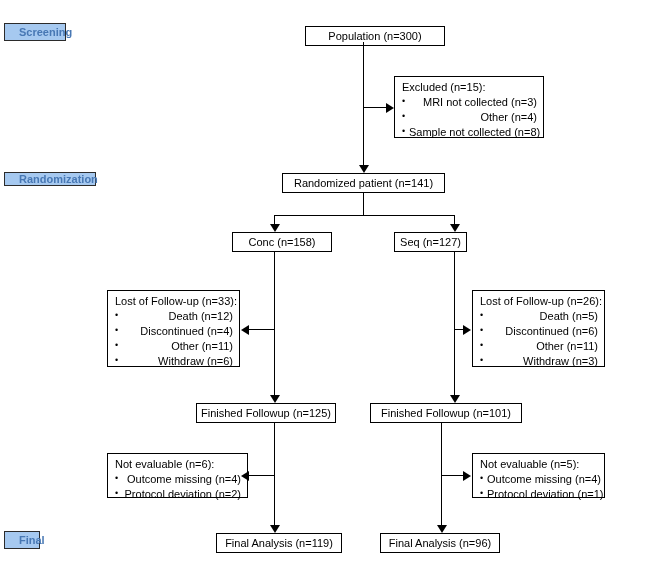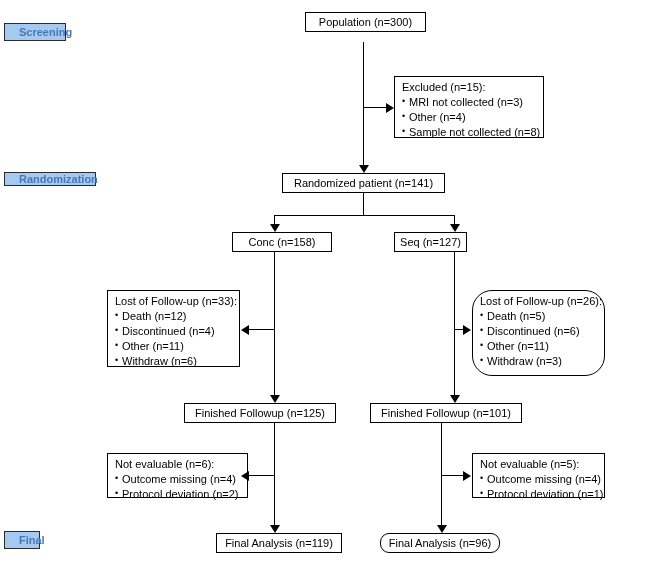--- a/index.html
+++ b/index.html
@@ -54,20 +54,21 @@
   }
   .node .head {
     display: block;
     margin-bottom: 4px;
   }
   .node .bullet {
     display: block;
     margin-bottom: 4px;
     padding-left: 7px;
     position: relative;
+    text-align: right;
   }
   .node .bullet:last-child {
     margin-bottom: 0;
   }
   .node .bullet::before {
     content: "\2022";
     position: absolute;
     left: 0;
     top: 0;
     font-size: 9px;
@@ -118,21 +119,21 @@
   </div>
 
   <div class="stage-label" style="left:4px; top:172px; width:92px; height:14px;">
     <span>Randomization</span>
   </div>
 
   <div class="stage-label" style="left:4px; top:531px; width:36px; height:18px;">
     <span>Final</span>
   </div>
 
-  <div class="node single" style="left:305px; top:12px; width:121px; height:20px;">
+  <div class="node single" style="left:305px; top:26px; width:140px; height:20px;">
     <span>Population (n=300)</span>
   </div>
 
   <div class="node listbox" style="left:394px; top:76px; width:150px; height:62px;">
     <span class="head">Excluded (n=15):</span>
     <span class="bullet">MRI not collected (n=3)</span>
     <span class="bullet">Other (n=4)</span>
     <span class="bullet">Sample not collected (n=8)</span>
   </div>
 
@@ -149,29 +150,29 @@
   </div>
 
   <div class="node listbox" style="left:107px; top:290px; width:133px; height:77px;">
     <span class="head">Lost of Follow-up (n=33):</span>
     <span class="bullet">Death (n=12)</span>
     <span class="bullet">Discontinued (n=4)</span>
     <span class="bullet">Other (n=11)</span>
     <span class="bullet">Withdraw (n=6)</span>
   </div>
 
-  <div class="node listbox" style="left:472px; top:290px; width:133px; height:86px;border-radius:20px;">
+  <div class="node listbox" style="left:472px; top:290px; width:133px; height:77px;">
     <span class="head">Lost of Follow-up (n=26):</span>
     <span class="bullet">Death (n=5)</span>
     <span class="bullet">Discontinued (n=6)</span>
     <span class="bullet">Other (n=11)</span>
     <span class="bullet">Withdraw (n=3)</span>
   </div>
 
-  <div class="node single" style="left:184px; top:403px; width:152px; height:20px;text-align:center;">
+  <div class="node single" style="left:196px; top:403px; width:140px; height:20px;text-align:center;">
     <span>Finished Followup (n=125)</span>
   </div>
 
   <div class="node single" style="left:370px; top:403px; width:152px; height:20px;">
     <span>Finished Followup (n=101)</span>
   </div>
 
   <div class="node listbox" style="left:107px; top:453px; width:141px; height:45px;">
     <span class="head">Not evaluable (n=6):</span>
     <span class="bullet">Outcome missing (n=4)</span>
@@ -181,21 +182,21 @@
   <div class="node listbox" style="left:472px; top:453px; width:133px; height:45px;">
     <span class="head">Not evaluable (n=5):</span>
     <span class="bullet">Outcome missing (n=4)</span>
     <span class="bullet">Protocol deviation (n=1)</span>
   </div>
 
   <div class="node single" style="left:216px; top:533px; width:126px; height:20px;">
     <span>Final Analysis (n=119)</span>
   </div>
 
-  <div class="node single" style="left:380px; top:533px; width:120px; height:20px;border-radius:9px;">
+  <div class="node single" style="left:380px; top:533px; width:120px; height:20px;">
     <span>Final Analysis (n=96)</span>
   </div>
 
   <div class="vline" style="left:363px; top:42px; height:123px;"></div>
   <div class="arrow-down" style="left:359px; top:165px;"></div>
 
   <div class="hline" style="left:363px; top:107px; width:24px;"></div>
   <div class="arrow-right" style="left:386px; top:103px;"></div>
 
   <div class="vline" style="left:363px; top:193px; height:22px;"></div>

